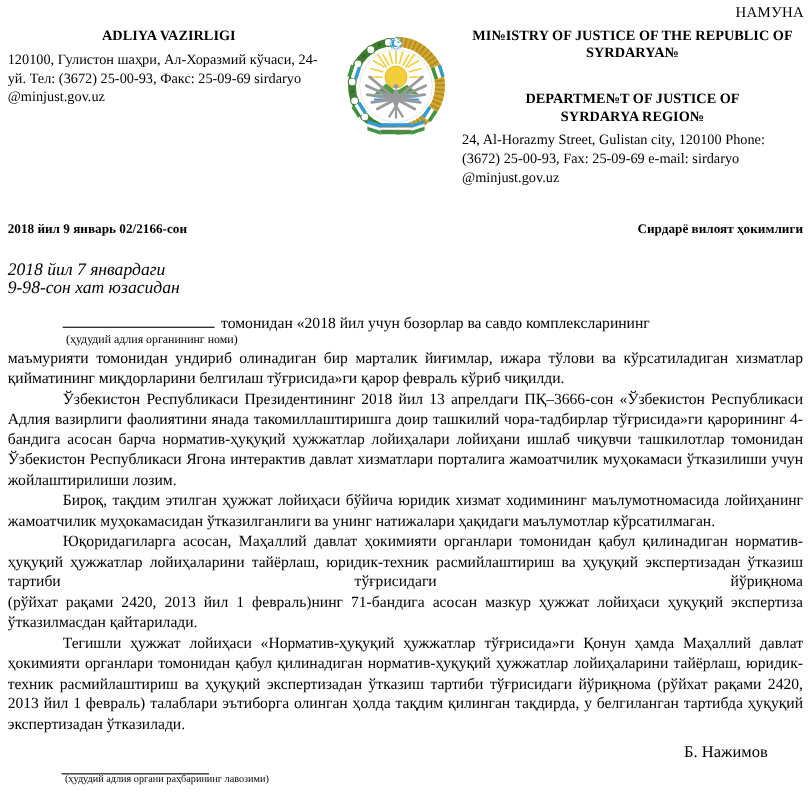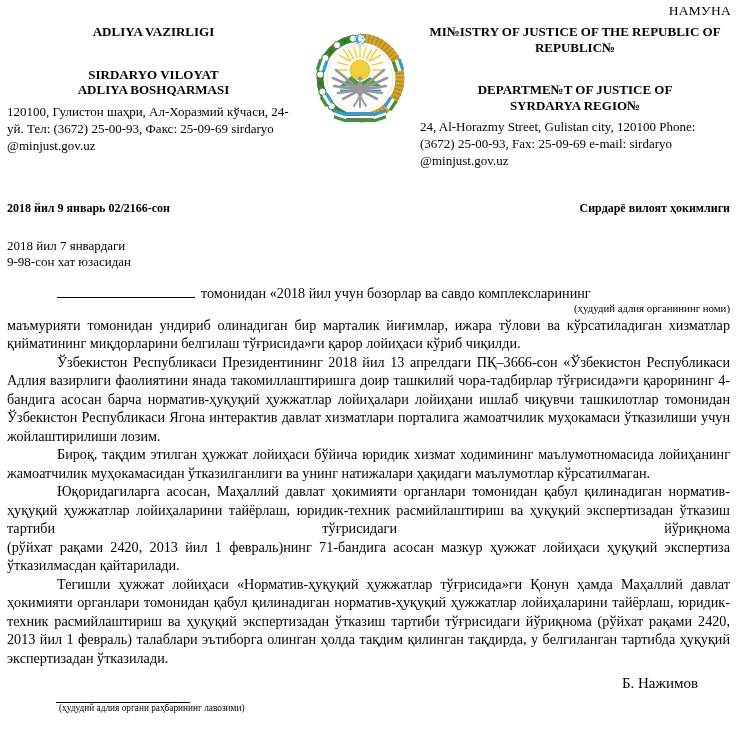--- a/index.html
+++ b/index.html
@@ -17,29 +17,29 @@
   .lh-center{width:120px;display:flex;justify-content:center;}
   .lh-right{flex:1;}
   .org-name{font-weight:bold;font-size:13px;line-height:15.5px;text-align:center;}
   .dept-name{font-weight:bold;font-size:13px;line-height:15.5px;text-align:center;margin-top:27px;}
   .addr{font-size:13px;line-height:17px;text-align:left;margin-top:5px;}
   .emblem-svg{margin-top:8px;display:block;}
 
   
   .refline{display:flex;justify-content:space-between;align-items:baseline;
     font-weight:bold;font-size:12px;padding:0 7px;margin-top:32px;}
-  .regarding{font-size:13px;line-height:16px;padding:0 7px;margin-top:22px;}
+  .regarding{font-style:italic;font-size:16px;line-height:16px;padding:0 7px;margin-top:22px;}
 
   
   .body-text{margin:14px 7px 0 7px;font-size:14.2px;line-height:18.5px;text-align:justify;}
   .body-text p{margin:0;text-indent:50px;text-align:justify;}
   .p1-line1{text-align:left;white-space:nowrap;}
   .fill-blank{display:inline-block;width:138px;margin-left:50px;margin-right:6px;
     border-bottom:1px solid #000;height:13px;vertical-align:baseline;}
-  .blank-caption{font-size:10.8px;line-height:11px;margin:0 0 2px 53px;text-align:right;text-indent:0;}
+  .blank-caption{font-size:10.8px;line-height:11px;margin:0 0 2px 53px;text-align:left;text-indent:0;}
   .no-indent{text-indent:0 !important;}
   .spread-last{text-align-last:justify;}
   .attachment{font-style:italic;font-size:12.3px;line-height:15px;margin-top:4px;
     text-indent:55px;text-align:left;}
 
   
   .signature-name{margin-top:8px;padding-right:39px;text-align:right;font-weight:normal;font-size:15px;}
   .sig-block{margin:10px 0 0 56px;width:134px;}
   .sig-rule{border-top:1.3px solid #000;height:0;}
   .sig-caption{font-size:9.3px;line-height:11px;padding-left:3px;white-space:nowrap;}
@@ -48,24 +48,20 @@
 <body>
 
 <div class="page">
 
   <div class="namuna">НАМУНА</div>
 
   <div class="letterhead">
     <div class="lh-left">
       <div class="org-name">
         <div>ADLIYA VAZIRLIGI</div>
-      </div>
-      <div class="dept-name">
-        <div>SIRDARYO VILOYAT</div>
-        <div>ADLIYA BOSHQARMASI</div>
       </div>
       <div class="addr">120100, Гулистон шаҳри, Ал-Хоразмий кўчаси, 24-уй. Тел: (3672) 25-00-93, Факс: 25-09-69 sirdaryo @minjust.gov.uz</div>
     </div>
 
     <div class="lh-center">
       <svg class="emblem-svg" width="100" height="96" viewBox="0 0 100 96" xmlns="http://www.w3.org/2000/svg">
 
         <g>
           <path d="M 50,6 A 40 40 0 0 1 50,86" fill="none" stroke-width="9" stroke="#d2a62c"></path>
           <path d="M 50,6 A 40 40 0 0 1 50,86" fill="none" stroke-width="9" stroke-dasharray="1.3 2.8" opacity="0.55" stroke="#8a6d1f"></path>
@@ -177,21 +173,21 @@
           <rect x="36" y="83.9" width="28" height="2.2" fill="#ffffff"></rect>
           <rect x="36" y="86.1" width="28" height="0.5" fill="#d03333"></rect>
           <rect x="36" y="86.6" width="28" height="3.4" fill="#3f9244"></rect>
         </g>
       </svg>
     </div>
 
     <div class="lh-right">
       <div class="org-name">
         <div>MI№ISTRY OF JUSTICE OF THE REPUBLIC OF</div>
-        <div>REPUBLIC№</div>
+        <div>SYRDARYA№</div>
       </div>
       <div class="dept-name">
         <div>DEPARTME№T OF JUSTICE OF</div>
         <div>SYRDARYA REGIO№</div>
       </div>
       <div class="addr">24, Al-Horazmy Street, Gulistan city, 120100 Phone: (3672) 25-00-93, Fax: 25-09-69 e-mail: sirdaryo @minjust.gov.uz</div>
     </div>
   </div>
 
   <div class="refline">
@@ -202,21 +198,21 @@
   <div class="regarding">
     <div>2018 йил 7 январдаги</div>
     <div>9-98-сон хат юзасидан</div>
   </div>
 
   <div class="body-text">
     <div class="p1-line1">
       <span class="fill-blank"></span><span>томонидан «2018 йил учун бозорлар ва савдо комплексларининг</span>
     </div>
     <div class="blank-caption">(ҳудудий адлия органининг номи)</div>
-    <p class="no-indent">маъмурияти томонидан ундириб олинадиган бир марталик йиғимлар, ижара тўлови ва кўрсатиладиган хизматлар қийматининг миқдорларини белгилаш тўғрисида»ги қарор лойиҳаси кўриб чиқилди.</p>
+    <p class="no-indent">маъмурияти томонидан ундириб олинадиган бир марталик йиғимлар, ижара тўлови ва кўрсатиладиган хизматлар қийматининг миқдорларини белгилаш тўғрисида»ги қарор февраль кўриб чиқилди.</p>
     <p>Ўзбекистон Республикаси Президентининг 2018 йил 13 апрелдаги ПҚ–3666-сон «Ўзбекистон Республикаси Адлия вазирлиги фаолиятини янада такомиллаштиришга доир ташкилий чора-тадбирлар тўғрисида»ги қарорининг 4-бандига асосан барча норматив-ҳуқуқий ҳужжатлар лойиҳалари лойиҳани ишлаб чиқувчи ташкилотлар томонидан Ўзбекистон Республикаси Ягона интерактив давлат хизматлари порталига жамоатчилик муҳокамаси ўтказилиши учун жойлаштирилиши лозим.</p>
     <p>Бироқ, тақдим этилган ҳужжат лойиҳаси бўйича юридик хизмат ходимининг маълумотномасида лойиҳанинг жамоатчилик муҳокамасидан ўтказилганлиги ва унинг натижалари ҳақидаги маълумотлар кўрсатилмаган.</p>
     <p class="spread-last">Юқоридагиларга асосан, Маҳаллий давлат ҳокимияти органлари томонидан қабул қилинадиган норматив-ҳуқуқий ҳужжатлар лойиҳаларини тайёрлаш, юридик-техник расмийлаштириш ва ҳуқуқий экспертизадан ўтказиш тартиби тўғрисидаги йўриқнома</p>
     <p class="no-indent">(рўйхат рақами 2420, 2013 йил 1 февраль)нинг 71-бандига асосан мазкур ҳужжат лойиҳаси ҳуқуқий экспертиза ўтказилмасдан қайтарилади.</p>
     <p>Тегишли ҳужжат лойиҳаси «Норматив-ҳуқуқий ҳужжатлар тўғрисида»ги Қонун ҳамда Маҳаллий давлат ҳокимияти органлари томонидан қабул қилинадиган норматив-ҳуқуқий ҳужжатлар лойиҳаларини тайёрлаш, юридик-техник расмийлаштириш ва ҳуқуқий экспертизадан ўтказиш тартиби тўғрисидаги йўриқнома (рўйхат рақами 2420, 2013 йил 1 февраль) талаблари эътиборга олинган ҳолда тақдим қилинган тақдирда, у белгиланган тартибда ҳуқуқий экспертизадан ўтказилади.</p>
   </div>
 
   <div class="signature-name">Б. Нажимов</div>
 
   <div class="sig-block">

